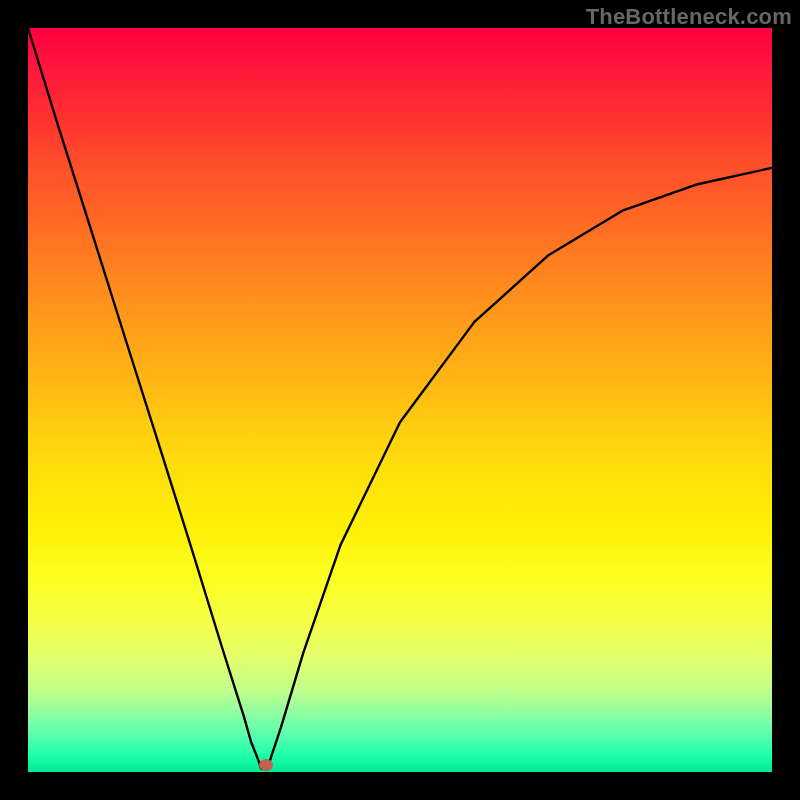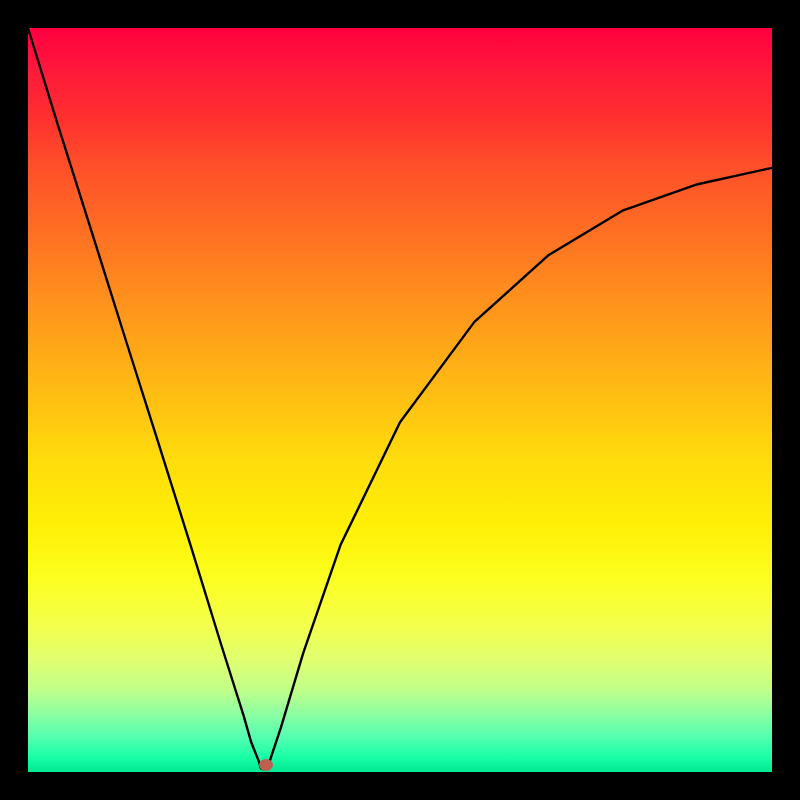--- a/index.html
+++ b/index.html
@@ -70,20 +70,21 @@
     height: 12px;
     border-radius: 50%;
     background: #c06050;
     transform: translate(-50%, -50%);
   }
 </style>
 </head>
 <body>
 
 <div class="frame">
+  <div class="watermark">TheBottleneck.com</div>
 
   <div class="plot-area">
     <svg class="curve" viewBox="0 0 744 744" preserveAspectRatio="none">
       <path id="curve-path" d="M0.00 0.00 L29.76 96.72 L63.24 202.37 L96.72 308.76 L130.20 414.41 L163.68 520.80 L193.44 617.52 L215.76 688.20 L223.20 714.24 L230.64 732.84 L232.87 740.28 L235.10 741.02 L241.80 732.84 L252.96 699.36 L275.28 624.96 L312.48 517.08 L372.00 394.32 L446.40 293.88 L520.80 226.92 L595.20 182.28 L669.60 156.24 L744.00 139.87" fill="none" stroke="#000" stroke-width="2.4" stroke-linejoin="round" stroke-linecap="round"></path>
     </svg>
     <div class="marker" id="min-marker" style="left: 238.08px; top: 737.304px; background: rgb(192, 96, 80);"></div>
   </div>
 </div>
 
 </body></html>

